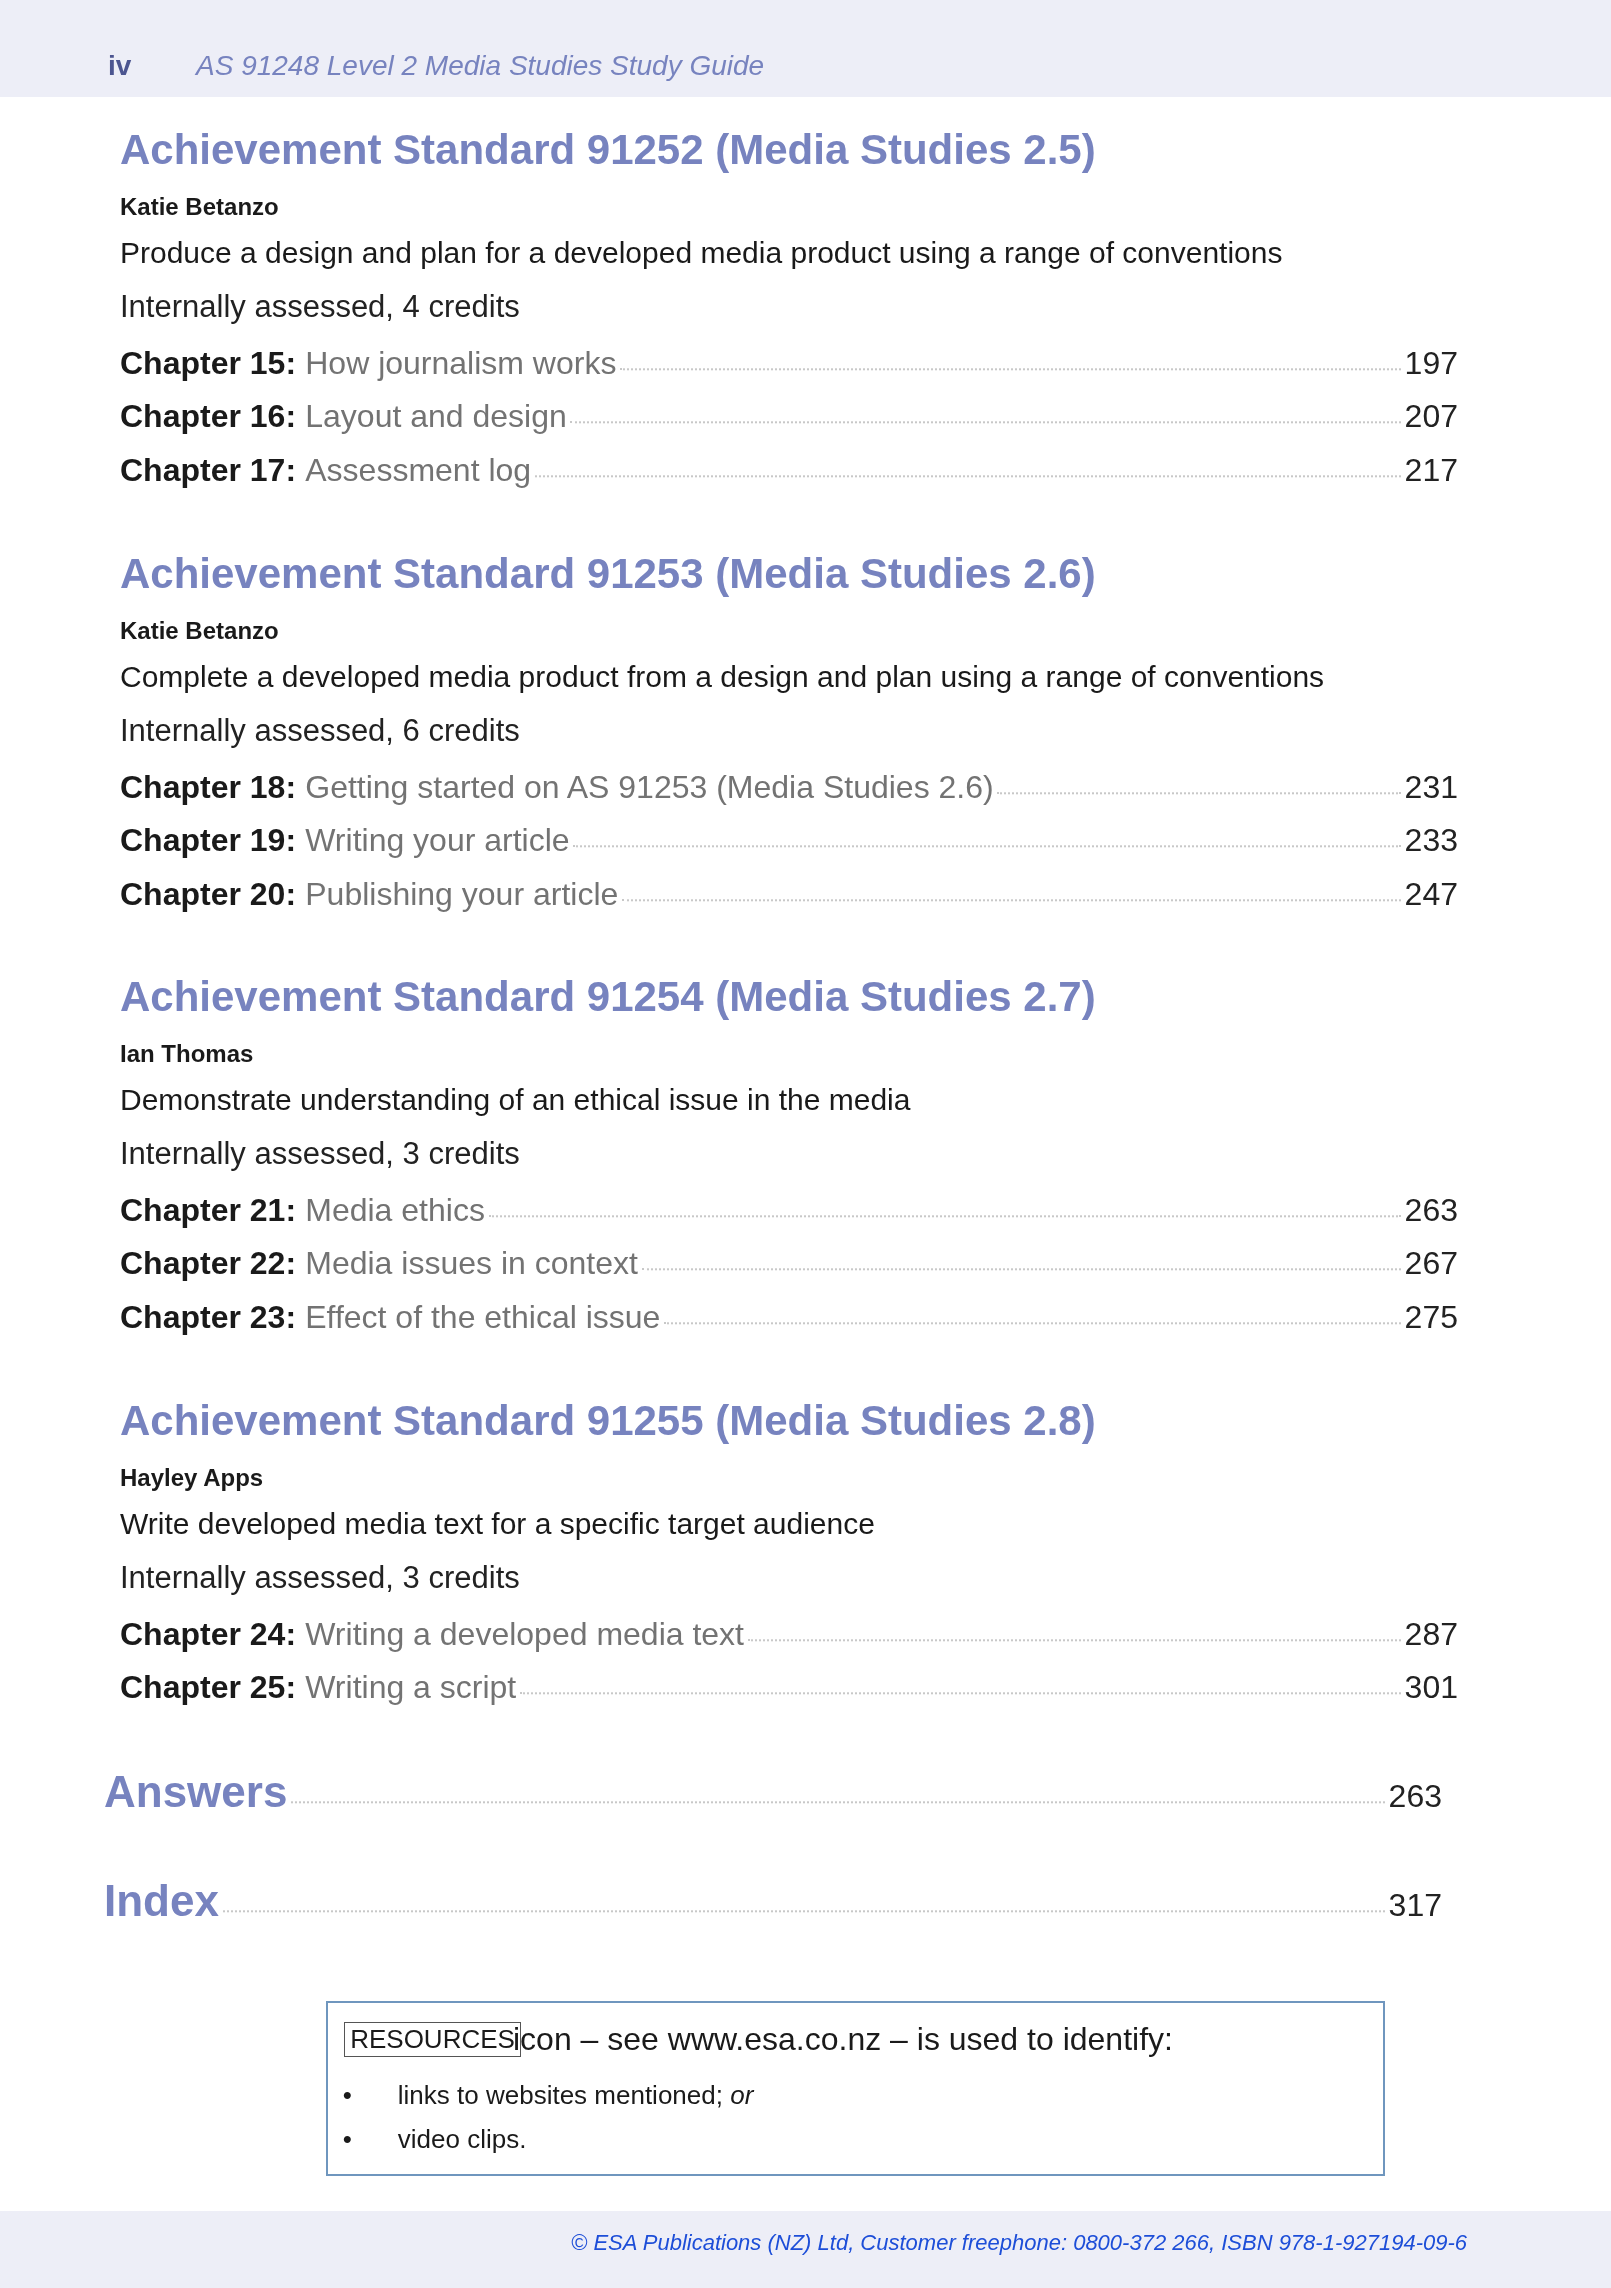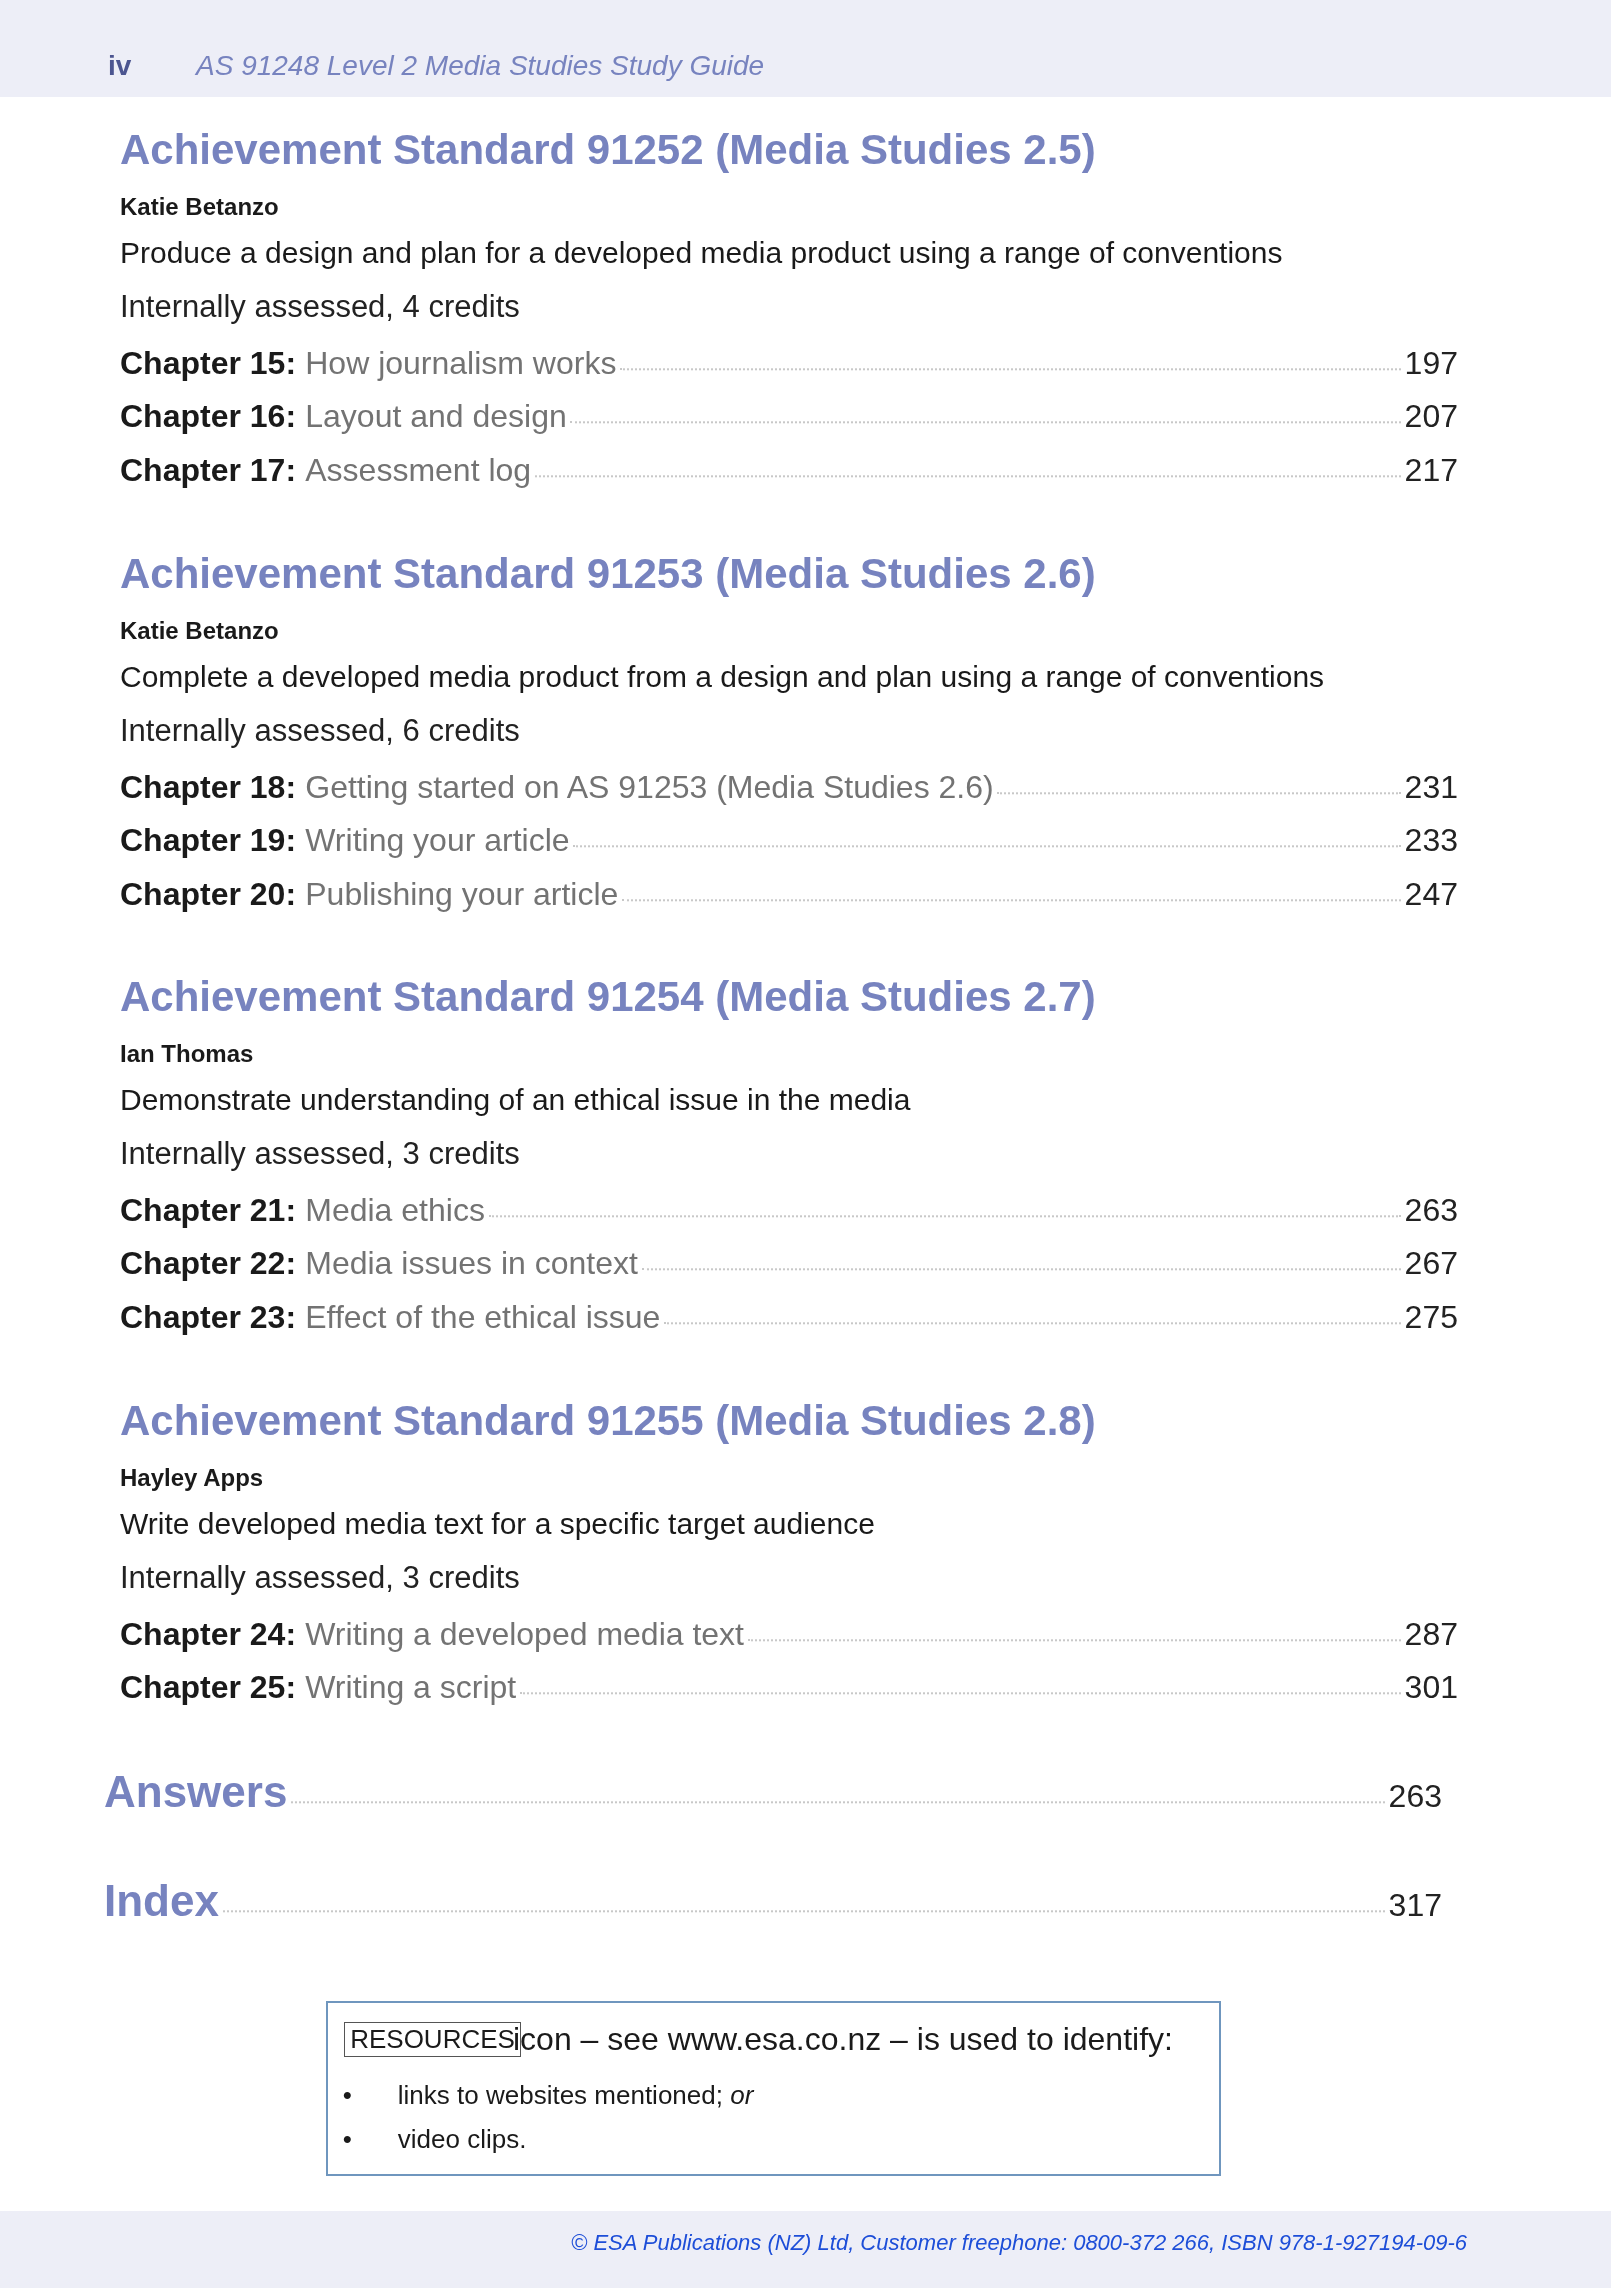--- a/index.html
+++ b/index.html
@@ -18,21 +18,21 @@
   .cred{position:absolute;left:0;font-size:31px;line-height:1;color:#222;}
   .row{position:absolute;left:0;width:1338px;display:flex;align-items:baseline;font-size:32px;line-height:1;}
   .row b{font-weight:bold;margin-right:9.2px;white-space:nowrap;}
   .row .t{white-space:nowrap;color:#737373;}
   .row .dots{flex:1;border-bottom:2.8px dotted #c8c8c8;margin:0 3.7px;transform:translateY(-3.7px);}
   .row .p{white-space:nowrap;color:#222;}
   .big{position:absolute;left:104px;width:1338px;display:flex;align-items:baseline;}
   .big .h{font-size:44px;}
   .big .dots{flex:1;border-bottom:2.8px dotted #c8c8c8;margin:0 3.7px;transform:translateY(-3.7px);}
   .big .p{font-size:32px;color:#222;}
-  .box{position:absolute;left:326px;top:2001px;width:895px;height:175px;border:2.8px solid #6f96be;box-sizing:border-box;}
+  .box{position:absolute;left:326px;top:2001px;width:1059px;height:175px;border:2.8px solid #6f96be;box-sizing:border-box;}
   .res{position:absolute;left:15.7px;top:18.5px;border:1.8px solid #555;font-size:26px;padding:3.7px 5.5px;line-height:1;}
   .boxline{position:absolute;left:185px;top:18.5px;font-size:32px;line-height:1.1;white-space:nowrap;}
   .bul{position:absolute;left:14.8px;font-size:26px;line-height:1.1;white-space:nowrap;}
   .bul .dot{display:inline-block;width:44px;}
   .bul .txt{margin-left:11px;}
 </style>
 </head>
 <body>
 
 <div class="band header"></div>

